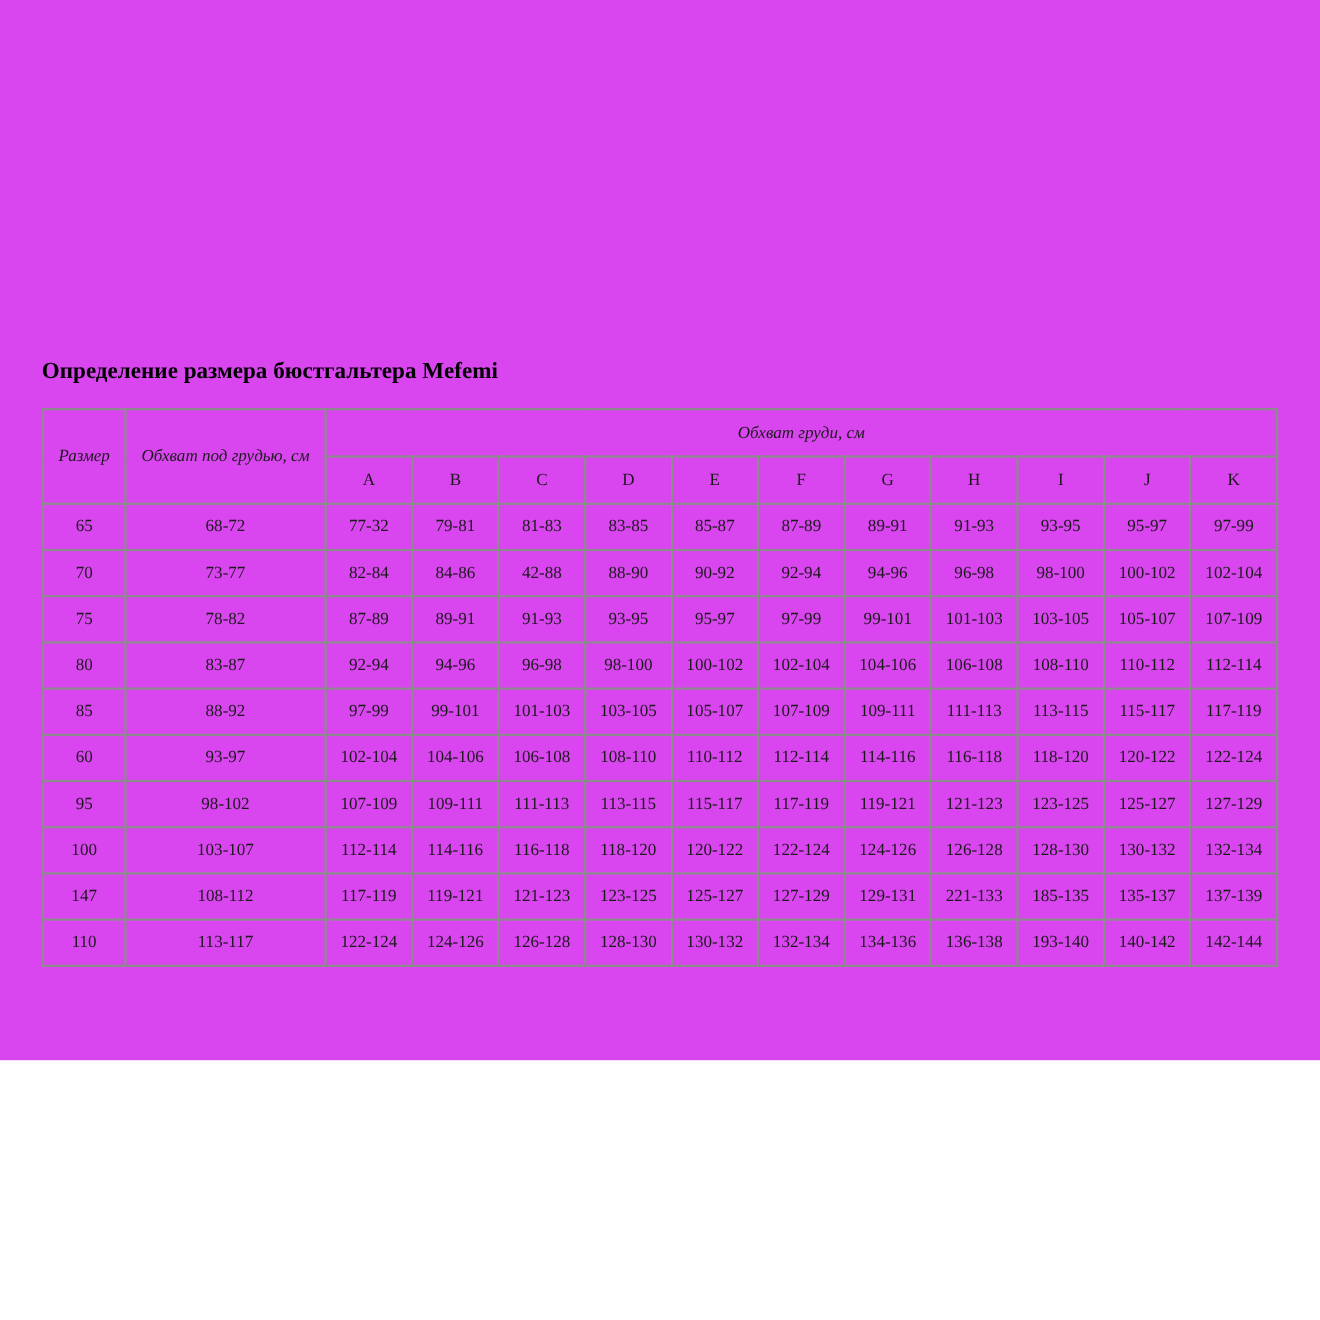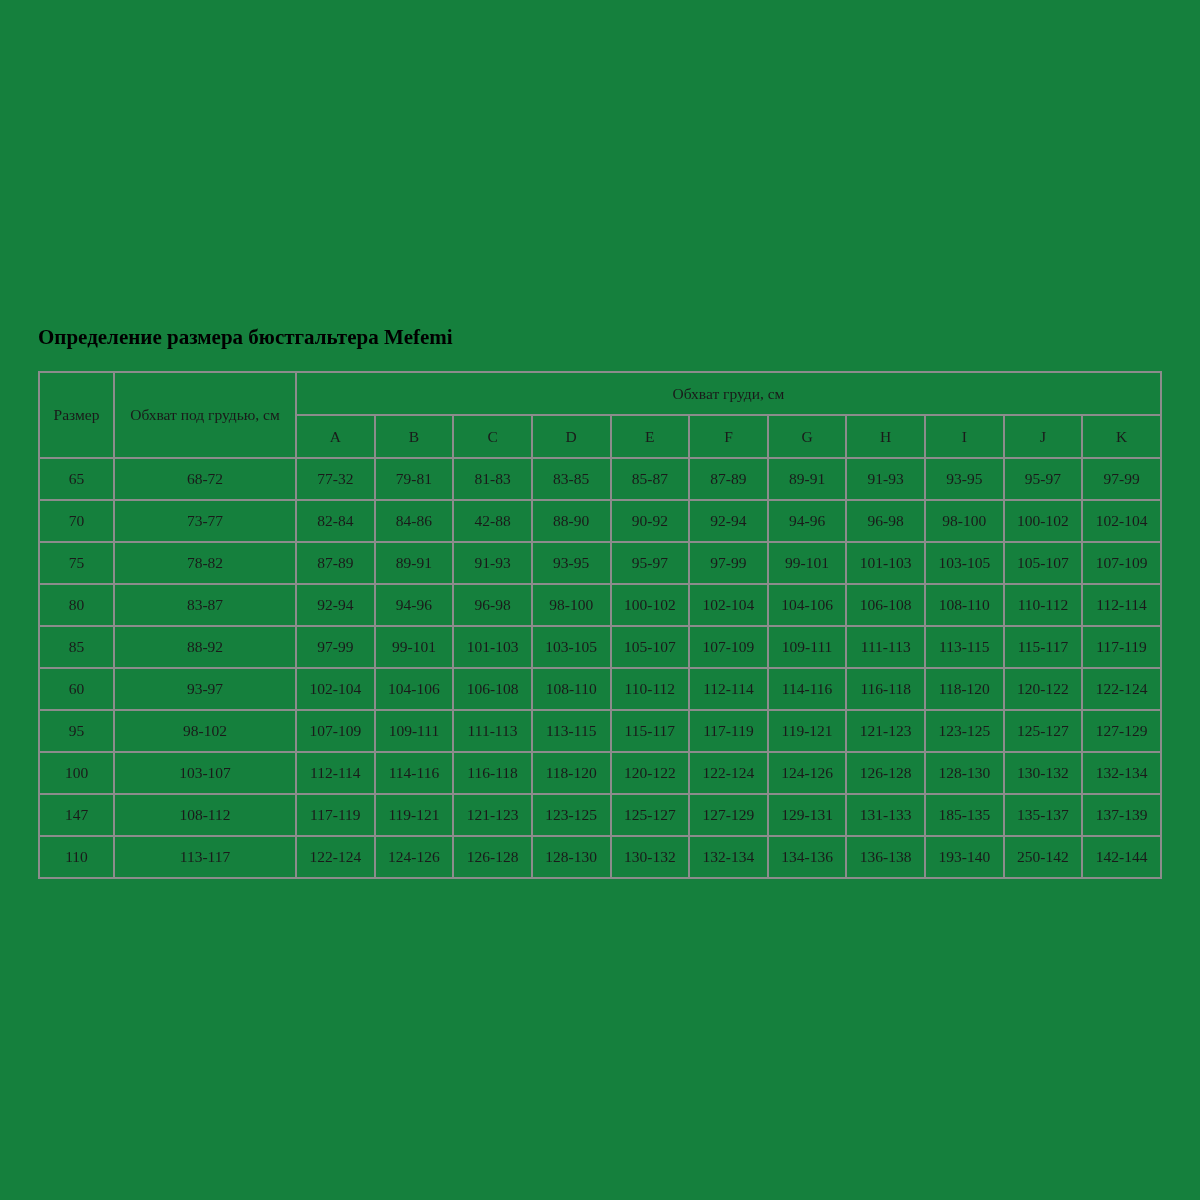--- a/index.html
+++ b/index.html
@@ -3,22 +3,22 @@
 <meta charset="utf-8">
 <style>
   html, body {
     margin: 0;
     padding: 0;
     background: #ffffff;
   }
   .page {
     position: relative;
     width: 1200px;
-    height: 1200px;
-    background: #15803d;
+    height: 964px;
+    background: #d946ef;
     font-family: "Liberation Serif", "DejaVu Serif", serif;
     color: #000000;
     overflow: hidden;
   }
   .content {
     position: absolute;
     left: 38px;
     top: 324px;
   }
   .title {
@@ -40,21 +40,21 @@
     border: 2px solid #8c8c8c;
     text-align: center;
     vertical-align: middle;
     font-size: 15.5px;
     font-weight: normal;
     color: #1a1a1a;
     padding: 0;
     overflow: hidden;
     white-space: nowrap;
   }
-  .size-table thead tr.group-row th { height: 41px; }
+  .size-table thead tr.group-row th { height: 41px; font-style: italic; }
   .size-table thead tr.cup-row th  { height: 41px; }
   .size-table tbody tr td          { height: 40px; }
   col.col-size      { width: 75px; }
   col.col-underbust { width: 182px; }
 </style>
 </head>
 <body>
 
 <div class="page">
   <div class="content">
@@ -220,36 +220,36 @@
           <tr>
             <td>147</td>
             <td>108-112</td>
             <td>117-119</td>
             <td>119-121</td>
             <td>121-123</td>
             <td>123-125</td>
             <td>125-127</td>
             <td>127-129</td>
             <td>129-131</td>
-            <td>131-133</td>
+            <td>221-133</td>
             <td>185-135</td>
             <td>135-137</td>
             <td>137-139</td>
           </tr>
           <tr>
             <td>110</td>
             <td>113-117</td>
             <td>122-124</td>
             <td>124-126</td>
             <td>126-128</td>
             <td>128-130</td>
             <td>130-132</td>
             <td>132-134</td>
             <td>134-136</td>
             <td>136-138</td>
             <td>193-140</td>
-            <td>250-142</td>
+            <td>140-142</td>
             <td>142-144</td>
           </tr>
         </tbody>
     </table>
   </div>
 </div>
 
 </body></html>

